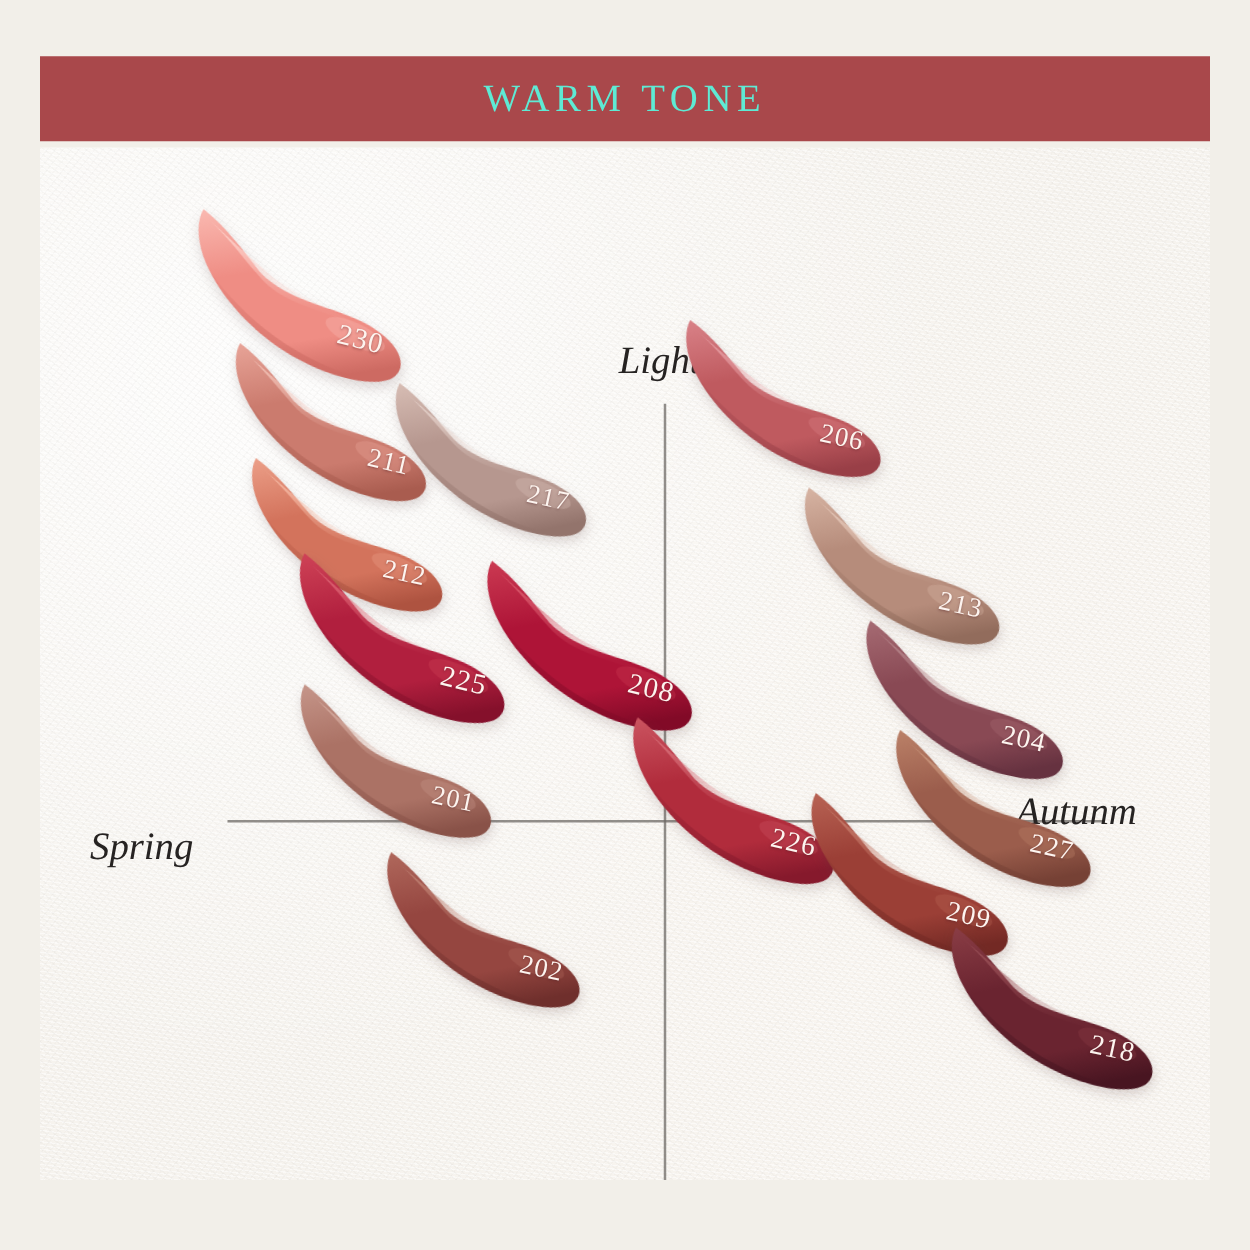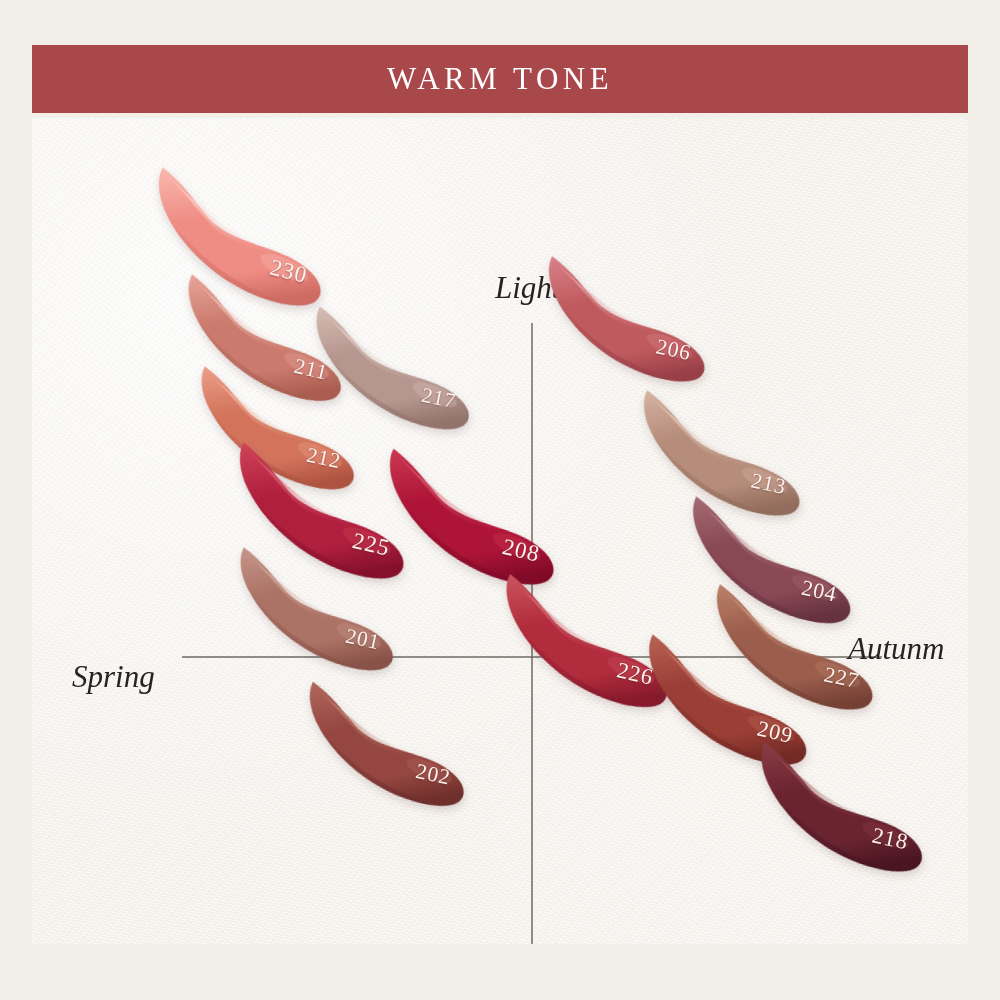--- a/index.html
+++ b/index.html
@@ -21,21 +21,21 @@
   .banner {
     position: absolute;
     left: 32px; top: 45px;
     width: 936px; height: 68px;
     background: #a9484b;
     display: flex;
     align-items: center;
     justify-content: center;
   }
   .banner-title {
-    color: #ffffff;
+    color: #5eead4;
     font-family: "Liberation Serif", "DejaVu Serif", serif;
     font-size: 31px;
     letter-spacing: 4.5px;
     font-weight: 400;
   }
 
   
   .canvas {
     position: absolute;
     left: 32px; top: 118px;
@@ -69,21 +69,21 @@
   .axis-label {
     position: absolute;
     font-family: "Liberation Serif", "DejaVu Serif", serif;
     font-style: italic;
     font-size: 31px;
     color: #262322;
     white-space: nowrap;
   }
   .lbl-light  { left: 463px; top: 152px; }
   .lbl-spring { left: 40px;  top: 541px; }
-  .lbl-autumn { left: 816px; top: 513px; }
+  .lbl-autumn { left: 781px; top: 513px; }
 
   
   .swatch {
     position: absolute;
     width: 200px; height: 112px;
     transform-origin: 50% 50%;
   }
   .swatch .smear {
     position: absolute;
     inset: 0;

